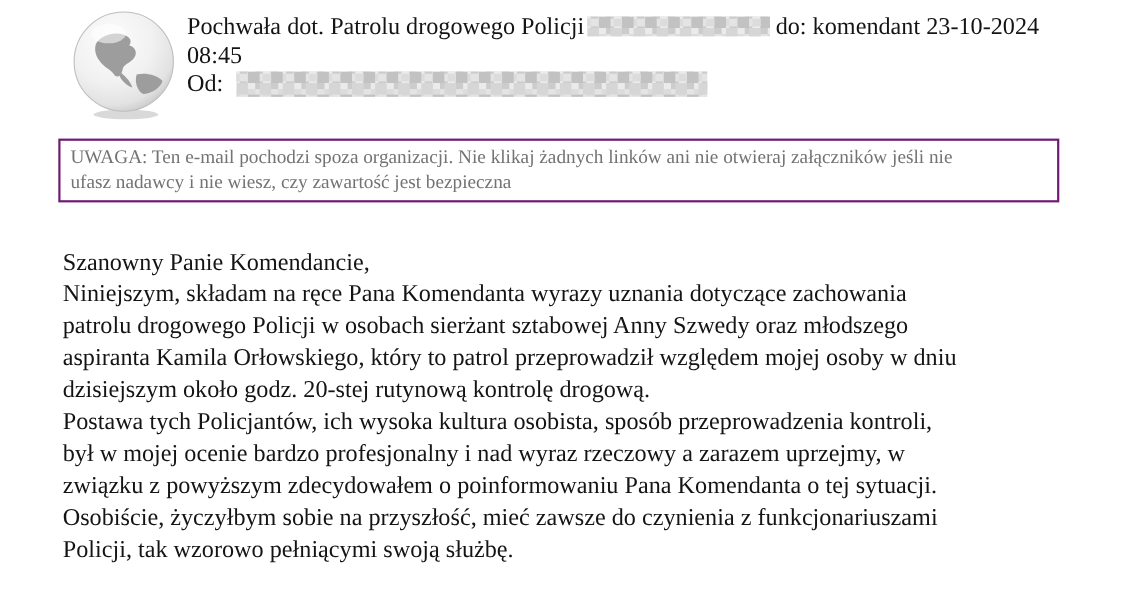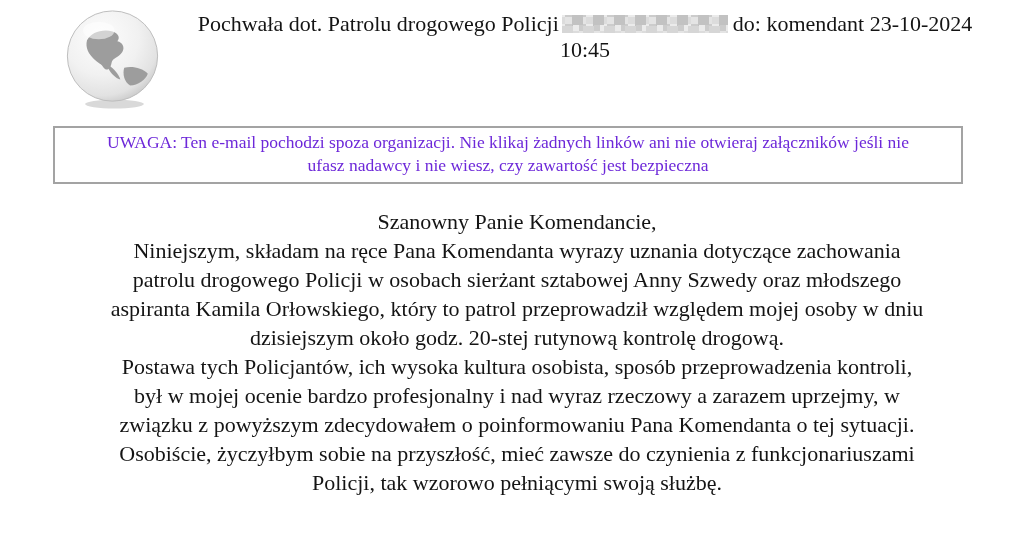--- a/index.html
+++ b/index.html
@@ -4,21 +4,20 @@
 <style>
   * { margin:0; padding:0; box-sizing:border-box; }
   html,body { background:#ffffff; }
   .page {
     position:relative;
     width:1022px; height:532px;
     background:#ffffff;
     overflow:hidden;
     font-family:"Liberation Serif","DejaVu Serif",serif;
     color:#1c1c1c;
-    text-align:center;
   }
 
   
   .globe {
     position:absolute; left:63px; top:7px;
     width:99px; height:102px;
   }
   .header-text {
     position:absolute; left:170px; top:11px;
     width:830px;
@@ -35,30 +34,30 @@
     background-size:21px 21px, 14px 14px;
     background-position:0 0, 3px 2px;
   }
   .redacted-subject { width:166px; height:18px; margin:0 5px 0 3px; }
   .redacted-from   { width:428px; height:23px; margin-left:12px; vertical-align:-5px; }
 
   
   .warning-box {
     position:absolute; left:53px; top:126px;
     width:910px;
-    border:2px solid #a3a3a3;
+    border:2px solid #701a75;
     padding:3px 9px 5px 9px;
     font-size:17.5px; line-height:23px;
-    color:#6d28d9;
+    color:#737373;
     white-space:pre-line;
   }
 
   
   .body-block {
-    position:absolute; left:57px; top:207px;
+    position:absolute; left:57px; top:223px;
     width:920px;
     font-size:22px; line-height:29px;
     color:#141414;
   }
   .salutation { }
   .body-text {
     white-space:pre-line;
   }
 </style>
 </head>
@@ -86,21 +85,22 @@
       <path fill="#9d9d9d" d="M47,60 C51,63 56,68 58,74 C54,73 48,68 46,63 Z"></path>
 
       <path fill="#9d9d9d" d="M62,62 C70,60 80,62 86,68 C84,74 76,80 68,80 C62,77 60,68 62,62 Z"></path>
 
       <ellipse cx="36" cy="24" rx="16" ry="9" fill="#ffffff" opacity="0.55"></ellipse>
     </svg>
   </div>
 
   <div class="header-text">
     <div class="header-line"><span>Pochwała dot. Patrolu drogowego Policji</span><span class="redacted redacted-subject"></span><span>do: komendant 23-10-2024</span></div>
-    <div class="header-line"><span>10:45</span></div>
+    <div class="header-line"><span>08:45</span></div>
+    <div class="header-line"><span>Od:</span><span class="redacted redacted-from"></span></div>
   </div>
 
   <div class="warning-box">UWAGA: Ten e-mail pochodzi spoza organizacji. Nie klikaj żadnych linków ani nie otwieraj załączników jeśli nie
 ufasz nadawcy i nie wiesz, czy zawartość jest bezpieczna</div>
 
   <div class="body-block">
     <div class="salutation">Szanowny Panie Komendancie,</div>
     <div class="body-text">Niniejszym, składam na ręce Pana Komendanta wyrazy uznania dotyczące zachowania
 patrolu drogowego Policji w osobach sierżant sztabowej Anny Szwedy oraz młodszego
 aspiranta Kamila Orłowskiego, który to patrol przeprowadził względem mojej osoby w dniu

